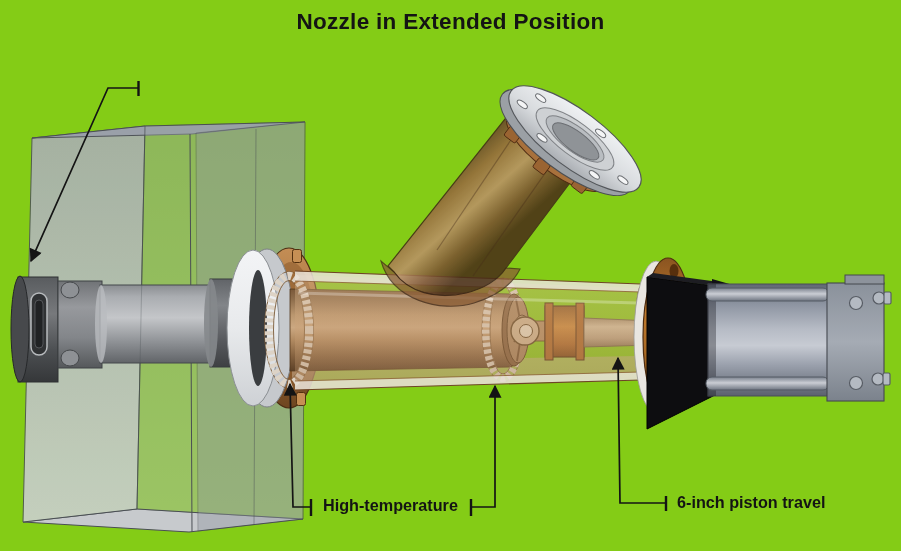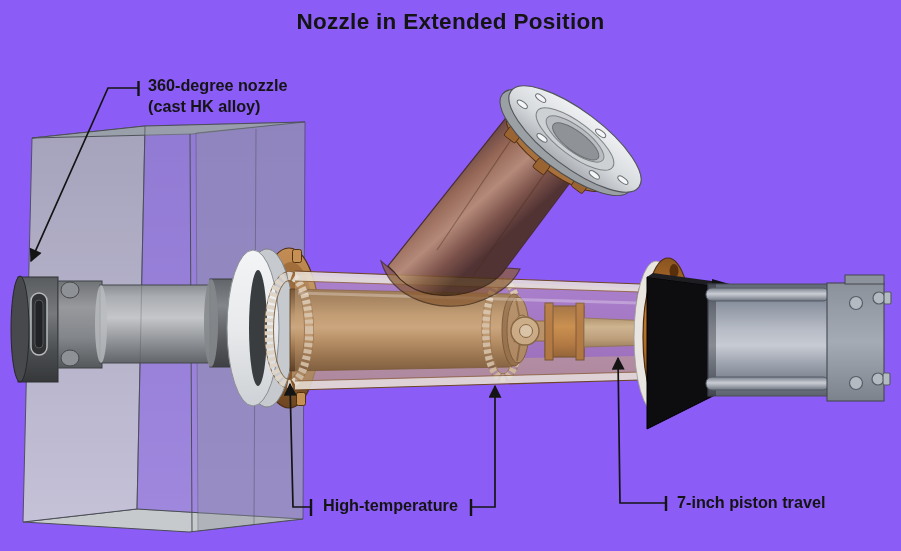--- a/index.html
+++ b/index.html
@@ -1,16 +1,16 @@
 <!DOCTYPE html>
 <html><head>
 <meta charset="utf-8">
 <style>
   html,body{margin:0;padding:0;background:#ffffff;}
-  .stage{position:relative;width:901px;height:551px;background:#8b5cf6;overflow:hidden;
+  .stage{position:relative;width:901px;height:551px;background:#84cc16;overflow:hidden;
          font-family:"Liberation Sans",sans-serif;}
   .stage svg{position:absolute;left:0;top:0;}
   .title{position:absolute;left:0;top:9px;width:100%;text-align:center;
          font-size:22.5px;font-weight:700;letter-spacing:.3px;color:#141414;}
   .label{position:absolute;font-size:16.2px;line-height:21px;font-weight:600;
          color:#141414;white-space:nowrap;}
 </style>
 </head>
 <body>
 
@@ -287,26 +287,22 @@
   </g>
   <g>
     <line x1="666" y1="496" x2="666" y2="511" stroke-width="2.4"></line>
     <path d="M 666,503 L 620,503 L 618,358" stroke-width="1.7" marker-end="url(#ah)"></path>
   </g>
 </g>
 </svg>
 
 <div class="title">Nozzle in Extended Position</div>
 
-<div class="label" style="left:148px;top:75px;">
-  <div>360-degree nozzle</div>
-  <div>(cast HK alloy)</div>
-</div>
 
 <div class="label" style="left:323px;top:495px;text-align:center;">
   <div>High-temperature</div>
 </div>
 
 <div class="label" style="left:677px;top:492px;">
-  <div>7-inch piston travel</div>
+  <div>6-inch piston travel</div>
 </div>
 
 </div>
 
 </body></html>

